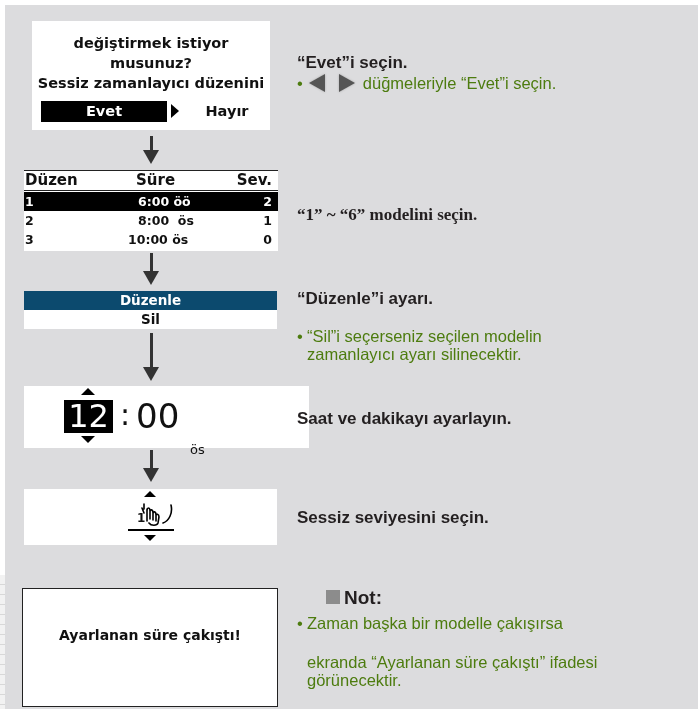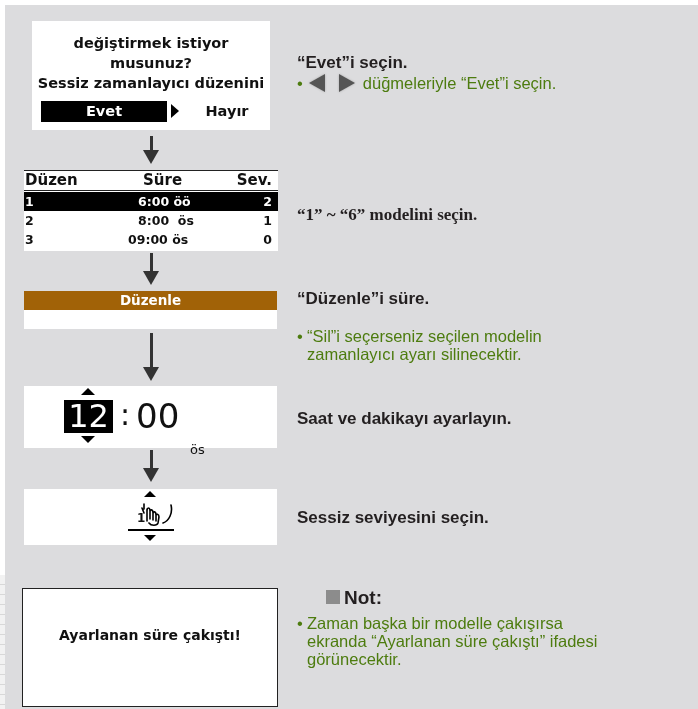--- a/index.html
+++ b/index.html
@@ -33,29 +33,29 @@
   .arrow .head { position: absolute; left: 0; width: 0; height: 0; border-left: 8px solid transparent; border-right: 8px solid transparent; border-top: 14px solid #333; }
 
   
   .table { left: 24px; top: 170px; width: 254px; height: 80px; border-top: 1.5px solid #222; font-size: 12.5px; }
   .table .row { position: absolute; left: 0; width: 254px; height: 19px; line-height: 19px; }
   .table .row.hdr { top: 0; border-bottom: 1.5px solid #222; font-size: 15px; }
   .table .row.sel { background: #000; color: #fff; }
   .table .c1 { position: absolute; left: 1px; }
   .table .c2 { position: absolute; left: 100px; width: 100px; text-align: left; }
   .table .c3 { position: absolute; right: 6px; width: 40px; text-align: right; }
-  .table .hdr .c2 { left: 119px; }
+  .table .hdr .c2 { left: 112px; }
 
   
   .menu { left: 24px; top: 291px; width: 253px; height: 38px; font-size: 13.5px; }
   .menu .item { height: 19px; line-height: 19px; text-align: center; }
-  .menu .item.sel { background: #a16207; color: #fff; }
-
-  
-  .time { left: 24px; top: 386px; width: 253px; height: 62px; font-weight: normal; }
+  .menu .item.sel { background: #0c4a6e; color: #fff; }
+
+  
+  .time { left: 24px; top: 386px; width: 253px; height: 62px; font-weight: normal; padding-left: 32px; }
   .time .hh { position: absolute; left: 40px; top: 14px; width: 49px; height: 33px; background: #000; color: #fff; font-size: 32px; line-height: 33px; text-align: center; font-family: "DejaVu Sans", sans-serif; }
   .time .colon { position: absolute; left: 96px; top: 12px; font-size: 30px; line-height: 33px; }
   .time .mm { position: absolute; left: 112px; top: 12px; font-size: 34px; line-height: 36px; }
   .time .ampm { position: absolute; left: 166px; top: 10px; font-size: 13px; line-height: 28px; margin-top: 40px; }
   .up-tri { position: absolute; width: 0; height: 0; border-left: 7px solid transparent; border-right: 7px solid transparent; border-bottom: 7px solid #000; }
   .down-tri { position: absolute; width: 0; height: 0; border-left: 7px solid transparent; border-right: 7px solid transparent; border-top: 7px solid #000; }
 
   
   .level { left: 24px; top: 489px; width: 253px; height: 56px; }
   .level .one { position: absolute; left: 113px; top: 22px; font-size: 12px; }
@@ -108,32 +108,33 @@
     <span class="c2" style="left:114px;">6:00 öö</span>
     <span class="c3">2</span>
   </div>
   <div class="row" style="top:40px;">
     <span class="c1">2</span>
     <span class="c2" style="left:114px;white-space:pre;">8:00  ös</span>
     <span class="c3">1</span>
   </div>
   <div class="row" style="top:59px;">
     <span class="c1">3</span>
-    <span class="c2" style="left:104px;">09:00 ös</span>
+    <span class="c2" style="left:104px;">10:00 ös</span>
     <span class="c3">0</span>
   </div>
 </div>
 
 <div class="arrow" style="left:143px;top:253px;height:34px;">
   <div class="shaft" style="height:20px;"></div>
     <div class="head" style="top:18px;"></div>
 </div>
 
 <div class="lcd menu">
   <div class="item sel">Düzenle</div>
+  <div class="item">Sil</div>
 </div>
 
 <div class="arrow" style="left:143px;top:333px;height:50px;">
   <div class="shaft" style="height:36px;"></div>
     <div class="head" style="top:34px;"></div>
 </div>
 
 <div class="lcd time">
   <div class="up-tri" style="left:57px;top:2px;"></div>
   <div class="hh">12</div>
@@ -171,31 +172,31 @@
   <div class="b" style="margin-top:1px;">
     <span>•</span><span class="navtri-l"></span><span class="navtri-r"></span><span>düğmeleriyle “Evet”i seçin.</span>
   </div>
 </div>
 
 <div class="rt" style="top:205px;font-family:Liberation Serif, serif;">
   <div class="h">“1” ~ “6” modelini seçin.</div>
 </div>
 
 <div class="rt" style="top:289px;">
-  <div class="h">“Düzenle”i süre.</div>
+  <div class="h">“Düzenle”i ayarı.</div>
   <div class="b" style="margin-top:18px;"><span class="bullet">•</span><span>“Sil”i seçerseniz seçilen modelin</span></div>
   <div class="b" style="padding-left:10px;">zamanlayıcı ayarı silinecektir.</div>
 </div>
 
 <div class="rt" style="top:409px;">
   <div class="h">Saat ve dakikayı ayarlayın.</div>
 </div>
 
 <div class="rt" style="top:508px;">
   <div class="h">Sessiz seviyesini seçin.</div>
 </div>
 
 <div class="rt" style="top:588px;">
   <div class="h" style="font-size:19px;padding-left:29px;"><span class="notsq"></span><span>Not:</span></div>
   <div class="b" style="margin-top:6px;"><span class="bullet">•</span><span>Zaman başka bir modelle çakışırsa</span></div>
-  <div class="b" style="padding-left:10px;white-space:nowrap;">ekranda “Ayarlanan süre çakıştı” ifadesi</div>
+  <div class="b" style="padding-left:10px;white-space:nowrap;margin-top:21px;">ekranda “Ayarlanan süre çakıştı” ifadesi</div>
   <div class="b" style="padding-left:10px;">görünecektir.</div>
 </div>
 
 </body></html>

